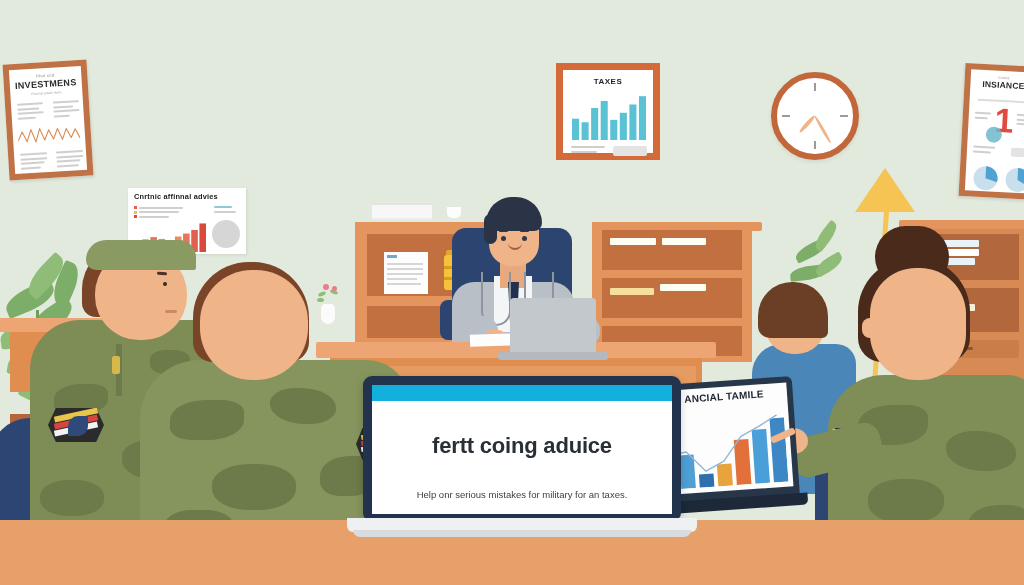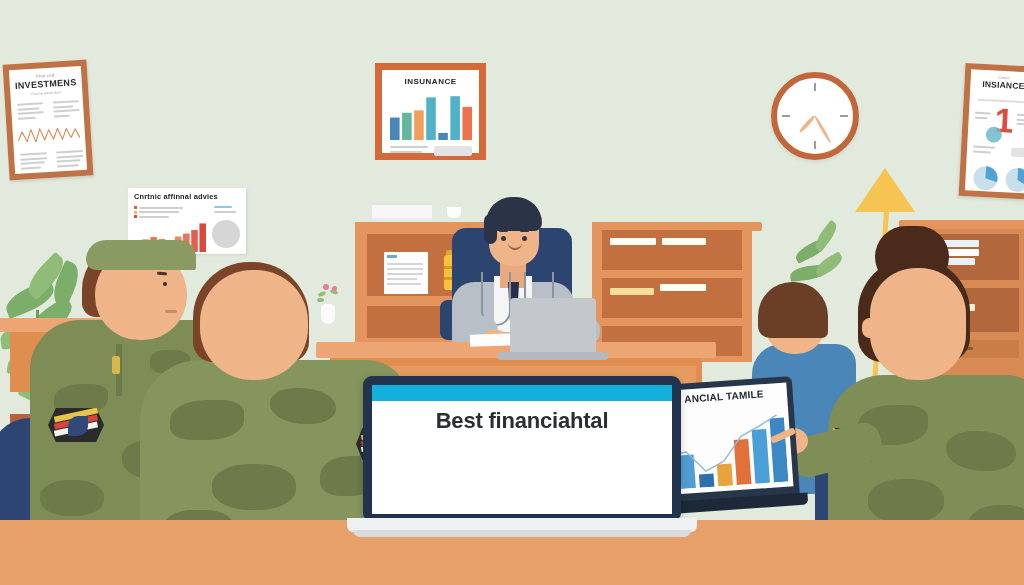--- a/index.html
+++ b/index.html
@@ -207,38 +207,39 @@
     </div>
     <div class="lines" style="left:42px;top:84px;">
       <div class="ln" style="width:27px;"></div>
         <div class="ln" style="width:27px;"></div>
       <div class="ln" style="width:24px;"></div>
         <div class="ln" style="width:22px;"></div>
     </div>
   </div>
 
 
-  <div class="abs frame frame-orange" id="poster3">
-    <div class="p3-title">INSUNANCE</div>
-    <svg class="abs" id="p3-chart" style="left:8px;top:22px;" width="82" height="48">
-        <rect x="0" y="25.503217503217503" width="9.571428571428571" height="22.496782496782497" fill="#4a86b8"></rect>
-        <rect x="12.071428571428571" y="20.767052767052768" width="9.571428571428571" height="27.232947232947232" fill="#63b79e"></rect>
-        <rect x="24.142857142857142" y="18.3989703989704" width="9.571428571428571" height="29.6010296010296" fill="#f0a05a"></rect>
-        <rect x="36.214285714285715" y="5.3745173745173815" width="9.571428571428571" height="42.62548262548262" fill="#4fb2c9"></rect>
-        <rect x="48.285714285714285" y="40.89575289575289" width="9.571428571428571" height="7.104247104247104" fill="#4a86b8"></rect>
-        <rect x="60.357142857142854" y="4.19047619047619" width="9.571428571428571" height="43.80952380952381" fill="#4fb2c9"></rect>
-        <rect x="72.42857142857143" y="14.846846846846852" width="9.571428571428571" height="33.15315315315315" fill="#ec7350"></rect>
+
+  <div class="abs frame frame-orange" id="poster4">
+    <div class="p4-title">TAXES</div>
+    <svg class="abs" id="p4-chart" style="left:9px;top:22px;" width="74" height="48">
+        <rect x="0" y="26.68725868725869" width="7.0625" height="21.31274131274131" fill="#5bc2d4"></rect>
+        <rect x="9.5625" y="30.239382239382238" width="7.0625" height="17.760617760617762" fill="#5bc2d4"></rect>
+        <rect x="19.125" y="16.030888030888033" width="7.0625" height="31.969111969111967" fill="#5bc2d4"></rect>
+        <rect x="28.6875" y="8.926640926640928" width="7.0625" height="39.07335907335907" fill="#5bc2d4"></rect>
+        <rect x="38.25" y="27.871299871299872" width="7.0625" height="20.128700128700128" fill="#5bc2d4"></rect>
+        <rect x="47.8125" y="20.767052767052768" width="7.0625" height="27.232947232947232" fill="#5bc2d4"></rect>
+        <rect x="57.375" y="12.478764478764475" width="7.0625" height="35.521235521235525" fill="#5bc2d4"></rect>
+        <rect x="66.9375" y="4.19047619047619" width="7.0625" height="43.80952380952381" fill="#5bc2d4"></rect>
       </svg>
     <div class="lines" style="left:8px;top:76px;">
-      <div class="ln" style="width:38px;"></div>
-        <div class="ln" style="width:32px;"></div>
-    </div>
-    <div class="abs" style="left:52px;top:76px;width:38px;height:10px;background:#e3e3e3;border-radius:2px;"></div>
-  </div>
-
+      <div class="ln" style="width:34px;"></div>
+        <div class="ln" style="width:26px;"></div>
+    </div>
+    <div class="abs" style="left:50px;top:76px;width:34px;height:10px;background:#e3e3e3;border-radius:2px;"></div>
+  </div>
 
   <div class="abs frame frame-brown" id="poster5">
     <div class="p-top">Cnrtnic</div>
     <div class="p-title">INSIANCE</div>
     <div class="abs" style="left:8px;top:29px;width:48px;height:1.5px;background:#ddd;"></div>
     <div class="abs" style="left:26px;top:32px;font-size:34px;font-weight:bold;color:#e04a3f;line-height:1;">1</div>
     <div class="abs" style="left:18px;top:56px;width:16px;height:16px;border-radius:50%;background:#6fb8c9;opacity:.85;"></div>
     <div class="lines" style="left:6px;top:42px;">
       <div class="ln" style="width:16px;"></div>
         <div class="ln" style="width:13px;"></div>
@@ -519,18 +520,20 @@
   <div class="abs" id="rmon-base"></div>
 
   <div class="abs" style="left:770px;top:432px;width:26px;height:7px;background:#f0b489;border-radius:4px;transform:rotate(-24deg);"></div>
 
   <div class="abs" id="floor"></div>
 
   <div class="abs" id="laptop-lid"></div>
   <div class="abs" id="laptop-screen"></div>
   <div class="abs" id="laptop-bar"></div>
   <div id="lap-title">
-    <span>Best financiahtal</span><br>
-  </div>
+    <br>
+    <span>fertt coing aduice</span>
+  </div>
+  <div id="lap-sub">Help onr serious mistakes for military for an taxes.</div>
   <div class="abs" id="laptop-base"></div>
   <div class="abs" id="laptop-base2"></div>
 
 </div>
 
 </body></html>

